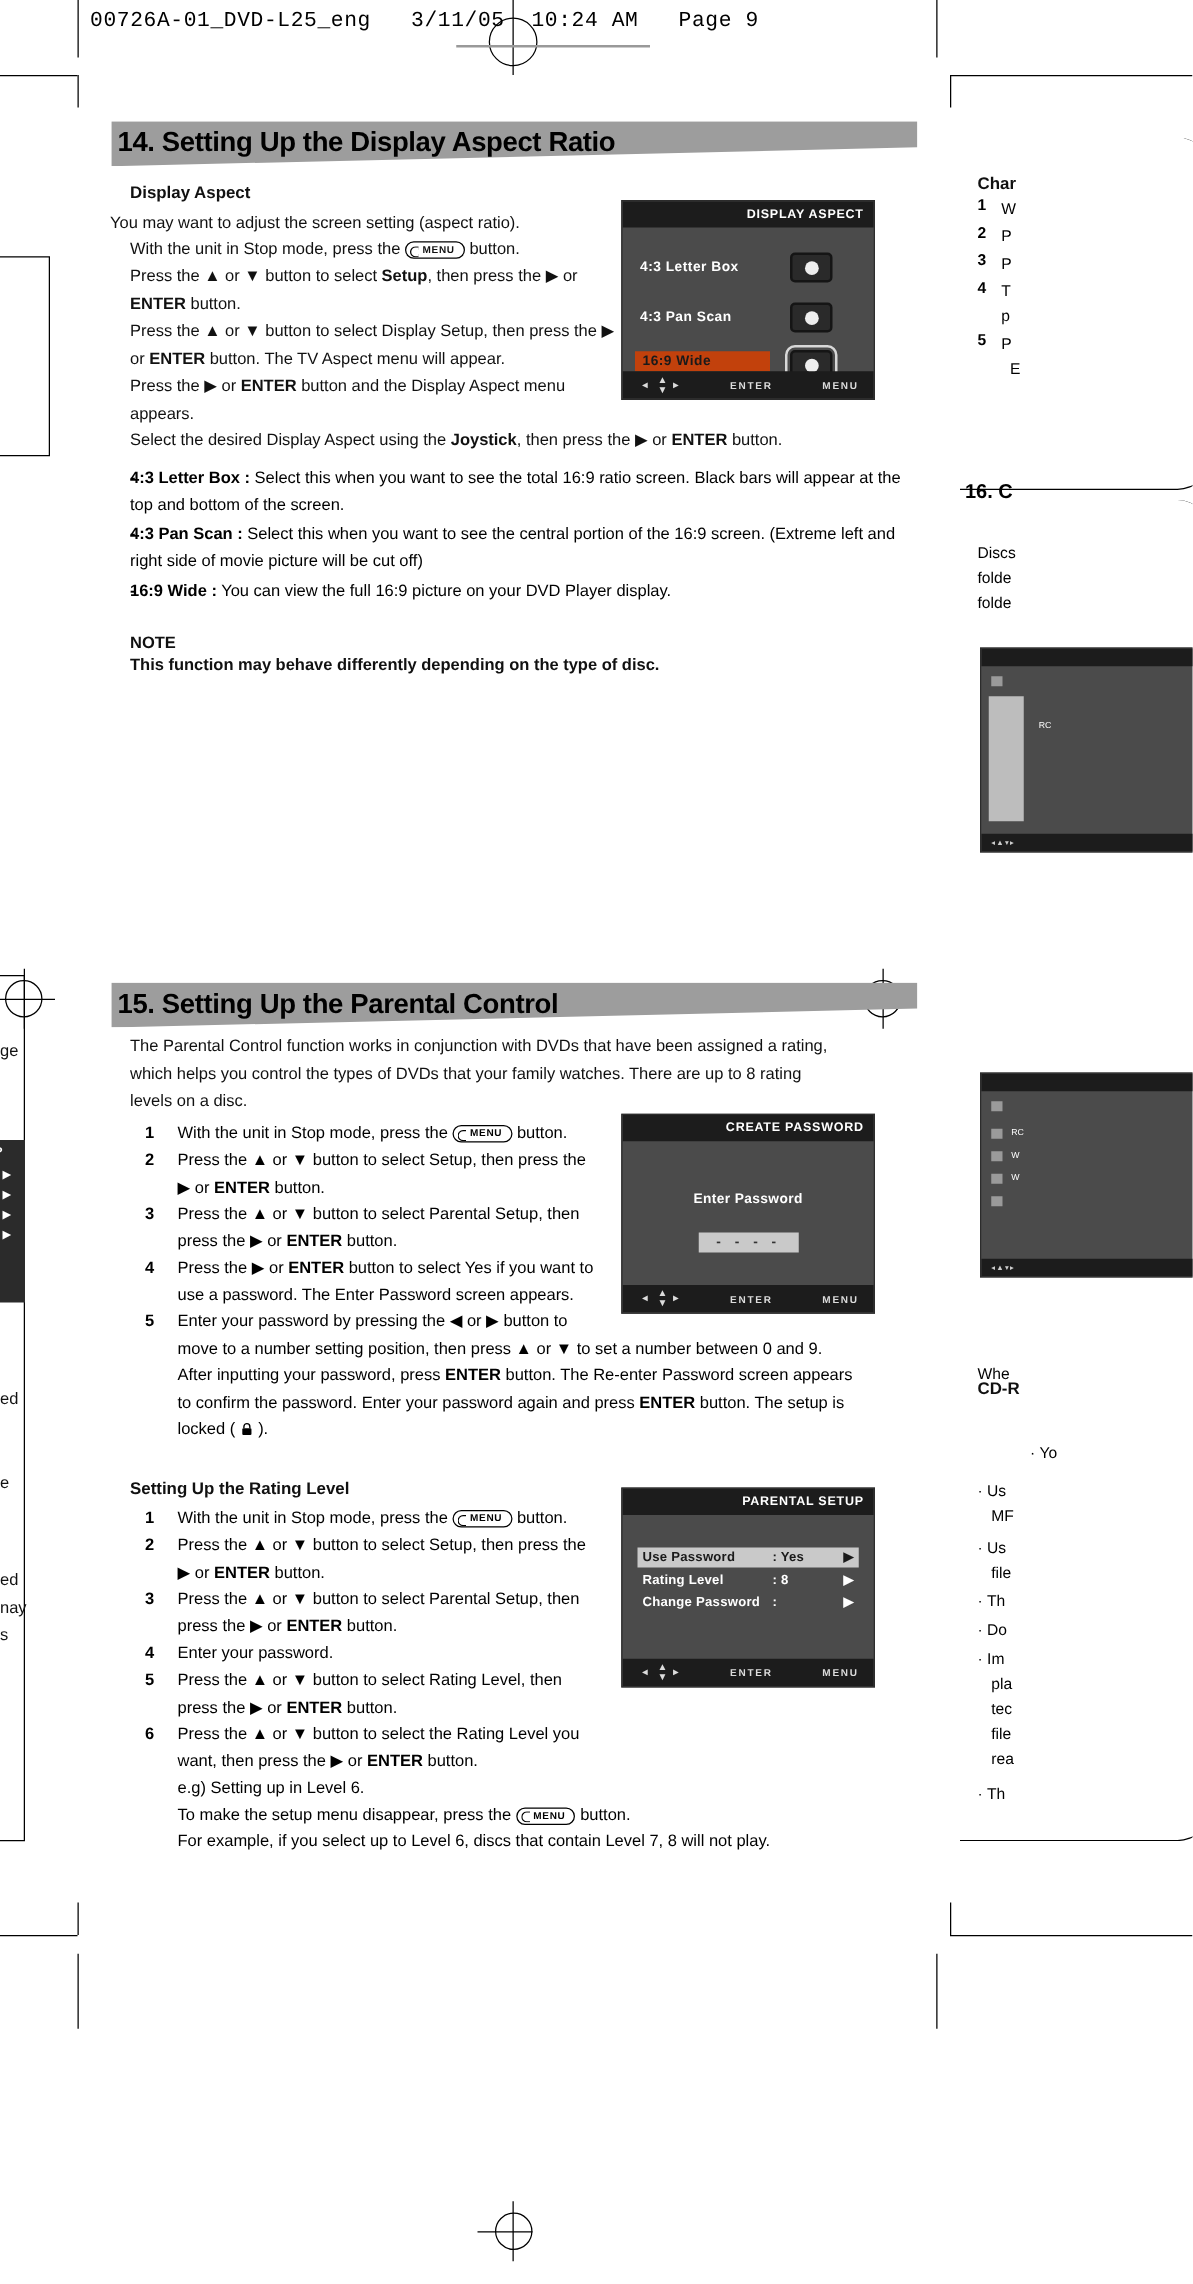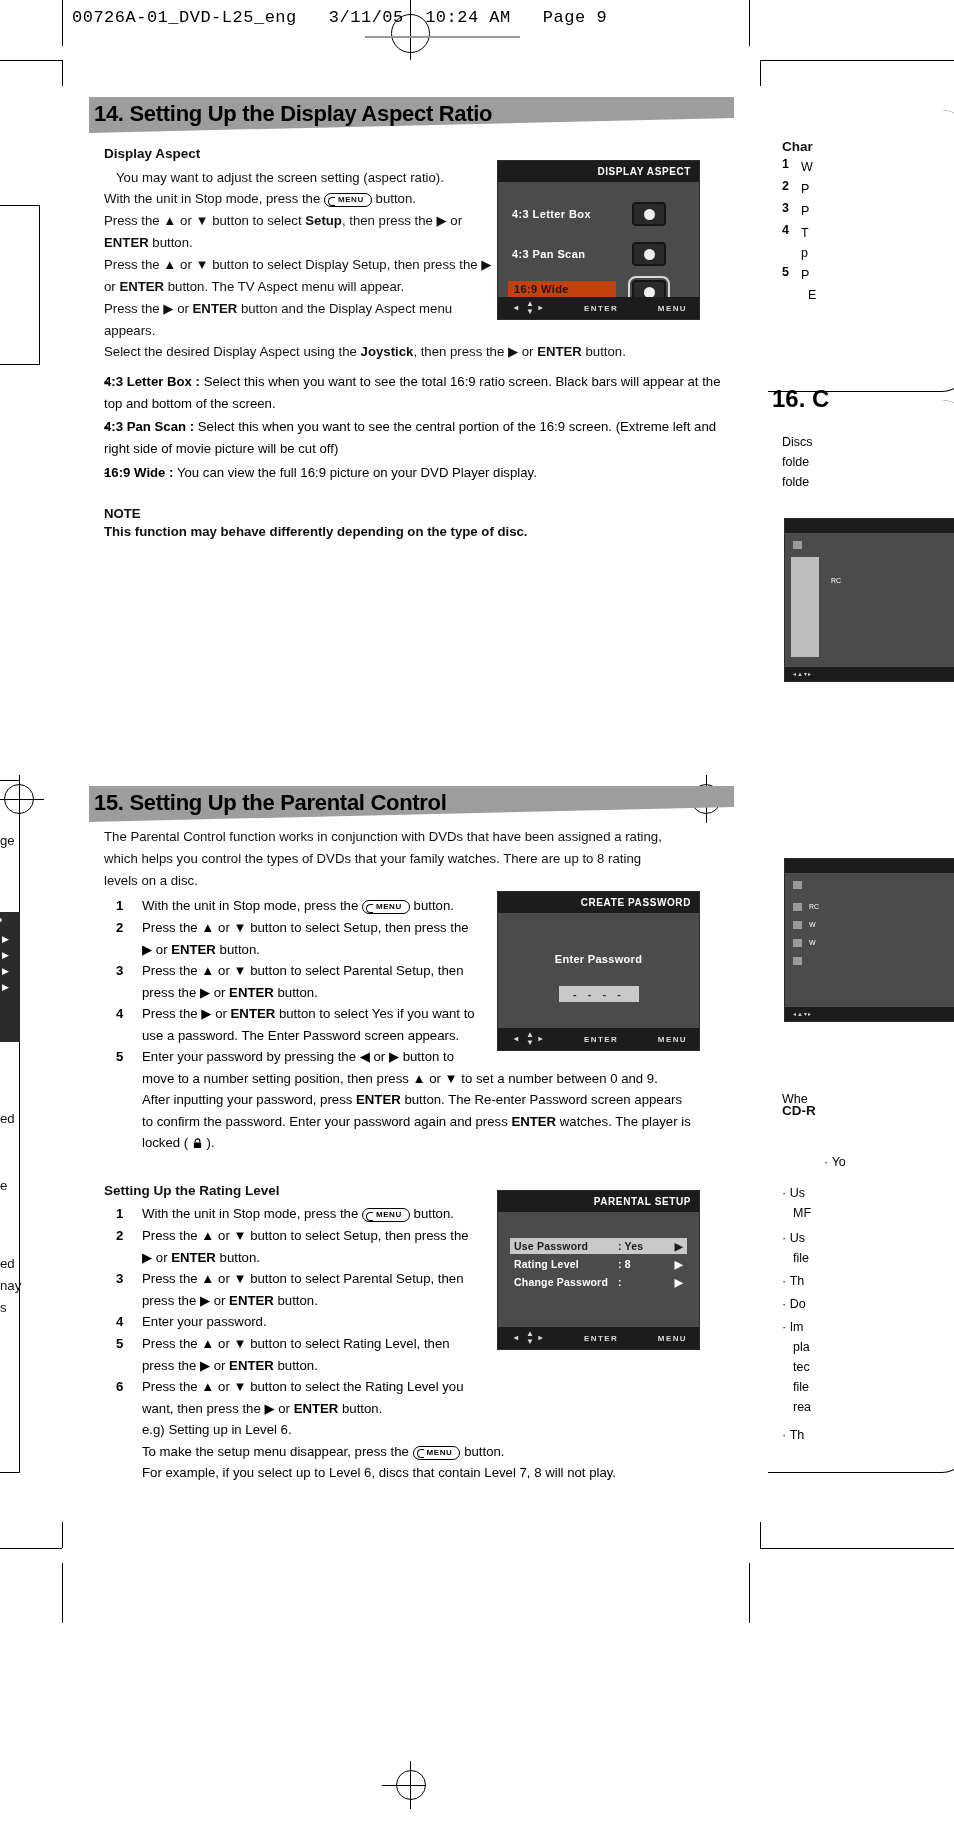--- a/index.html
+++ b/index.html
@@ -271,21 +271,21 @@
 
 <div id="sec14-frame"></div>
 
 <div class="sec-title-wrap" style="left:89px;top:97px;width:645px;">
   <div class="sec-title-bg"></div>
   <div class="sec-title-text">14. Setting Up the Display Aspect Ratio</div>
 </div>
 
 <div class="body-txt sub-h" style="left:104px;top:143px;">Display Aspect</div>
 
-<div class="body-txt" style="left:116px;top:167px;">You may want to adjust the screen setting (aspect ratio).</div>
+<div class="body-txt" style="left:88px;top:167px;">You may want to adjust the screen setting (aspect ratio).</div>
 
 <div class="body-txt" style="left:104px;top:188px;">
   <span>With the unit in Stop mode, press the</span>
   <span class="menu-pill">MENU</span>
   <span>button.</span>
 </div>
 
 <div class="body-txt" style="left:104px;top:210px;">
   <span>Press the ▲ or ▼ button to select </span><span class="b">Setup</span><span>, then press the ▶  or</span>
 </div>
@@ -398,21 +398,21 @@
     <span>use a password. The Enter Password screen appears.</span>
   </span>
 </div>
 
 <div class="nl" style="left:116px;top:1046px;width:610px;">
   <span class="num">5</span>
   <span class="ntxt">
     <span style="display:block;width:380px;">Enter your password by pressing the ◀ or ▶ button to</span>
     <span style="display:block;">move to a number setting position, then press ▲ or ▼ to set a number between 0 and 9.</span>
     <span style="display:block;"><span>After inputting your password, press </span><b>ENTER</b><span> button. The Re-enter Password screen appears</span></span>
-    <span style="display:block;"><span>to confirm the password. Enter your password again and press </span><b>ENTER</b><span> watches. The player is</span></span>
+    <span style="display:block;"><span>to confirm the password. Enter your password again and press </span><b>ENTER</b><span> button. The setup is</span></span>
     <span style="display:block;"><span>locked ( </span><span class="lock-ico"><svg viewBox="0 0 12 12" width="11" height="11" aria-hidden="true">
             <path d="M3.4 5V3.6a2.6 2.6 0 0 1 5.2 0V5" fill="none" stroke="#000" stroke-width="1.2"></path>
             <rect x="2" y="5" width="8" height="6" rx="1" fill="#000"></rect>
           </svg></span><span> ).</span></span>
   </span>
 </div>
 
 <div class="osd" style="left:497px;top:891px;width:203px;height:160px;">
   <div class="osd-title">CREATE PASSWORD</div>
   <div class="osd-body" style="height:139px;">
@@ -527,21 +527,21 @@
 <div class="rc-txt" style="left:801px;top:179px;">P</div>
 <div class="rc-num" style="left:782px;top:201px;">3</div>
 <div class="rc-txt" style="left:801px;top:201px;">P</div>
 <div class="rc-num" style="left:782px;top:223px;">4</div>
 <div class="rc-txt" style="left:801px;top:223px;">T</div>
 <div class="rc-txt" style="left:801px;top:243px;">p</div>
 <div class="rc-num" style="left:782px;top:265px;">5</div>
 <div class="rc-txt" style="left:801px;top:265px;">P</div>
 <div class="rc-txt" style="left:808px;top:285px;">E</div>
 
-<div style="position:absolute;left:772px;top:385px;font-size:24px;font-weight:bold;">16. C</div>
+<div style="position:absolute;left:772px;top:385px;font-size:16px;font-weight:bold;">16. C</div>
 <div class="rc-txt" style="left:782px;top:432px;">Discs</div>
 <div class="rc-txt" style="left:782px;top:452px;">folde</div>
 <div class="rc-txt" style="left:782px;top:472px;">folde</div>
 
 <div class="osd-mini" style="left:784px;top:518px;width:180px;height:164px;">
   <div class="mt"></div>
   <div class="mini-sq" style="left:8px;top:22px;"></div>
   <div style="position:absolute;left:6px;top:38px;width:28px;height:100px;background:#bdbdbd;"></div>
   <div class="mini-item" style="left:46px;top:58px;">RC</div>
   <div class="mf">

